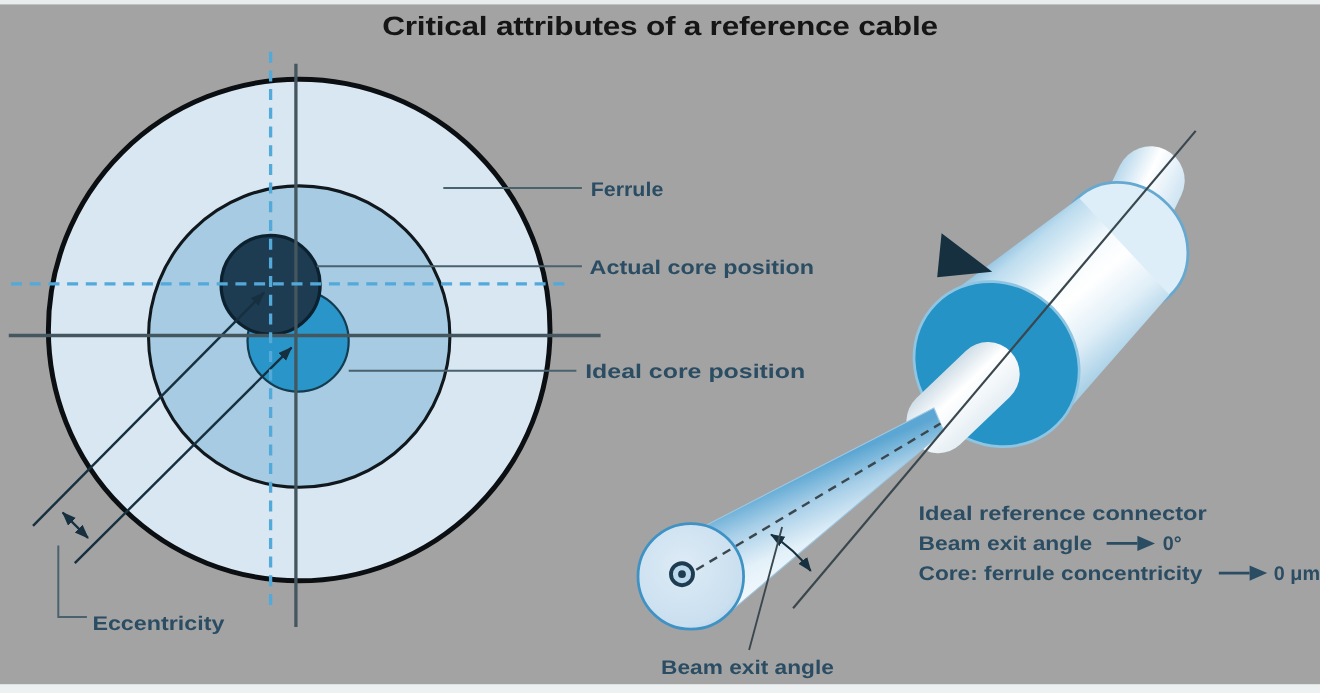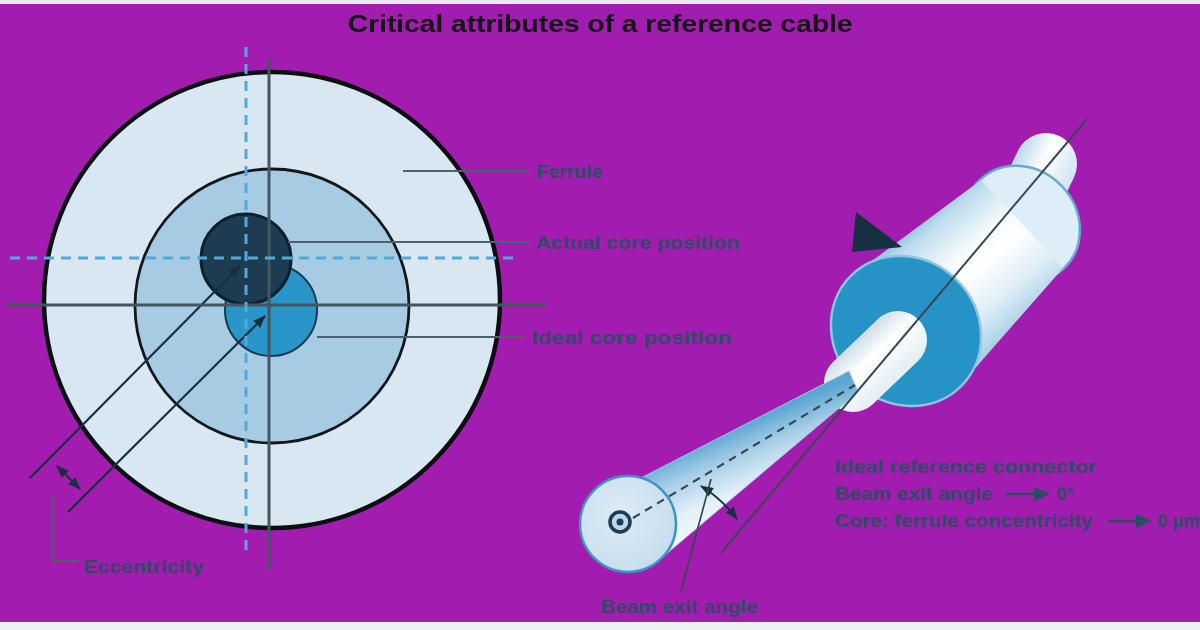--- a/index.html
+++ b/index.html
@@ -1,16 +1,16 @@
 <!DOCTYPE html>
 <html><head>
 <meta charset="utf-8">
 <style>
   html,body{margin:0;padding:0;background:#ffffff;}
-  #stage{position:relative;width:1200px;height:630px;overflow:hidden;background:#a21caf;}
+  #stage{position:relative;width:1200px;height:630px;overflow:hidden;background:#a3a3a3;}
   svg{display:block;}
   .title-text{font:bold 24px "Liberation Sans",sans-serif;fill:#151515;letter-spacing:-0.2px;}
   .lbl{font:bold 18px "Liberation Sans",sans-serif;fill:#2b4d63;}
   .val{font:bold 18px "Liberation Sans",sans-serif;fill:#2b4d63;}
 </style>
 </head>
 <body>
 
 <div id="stage">
 <svg width="1200" height="630" viewBox="0 0 1200 630">

